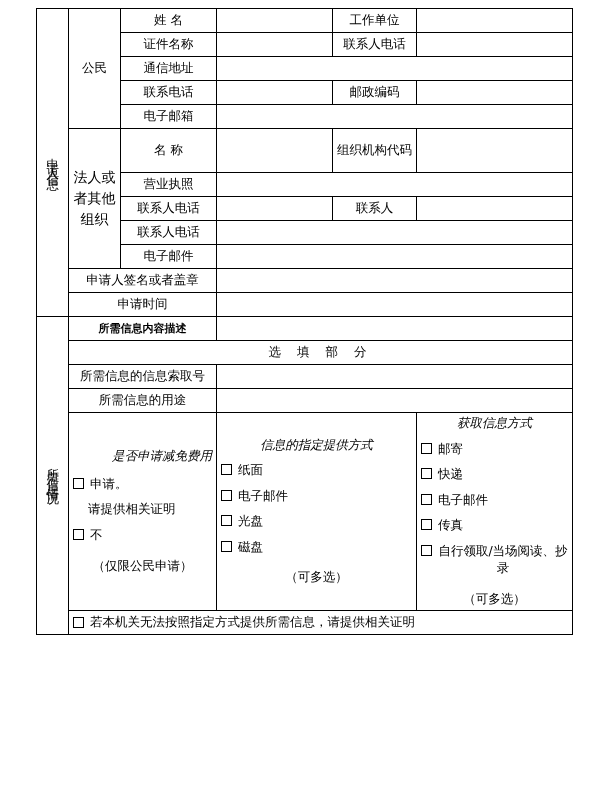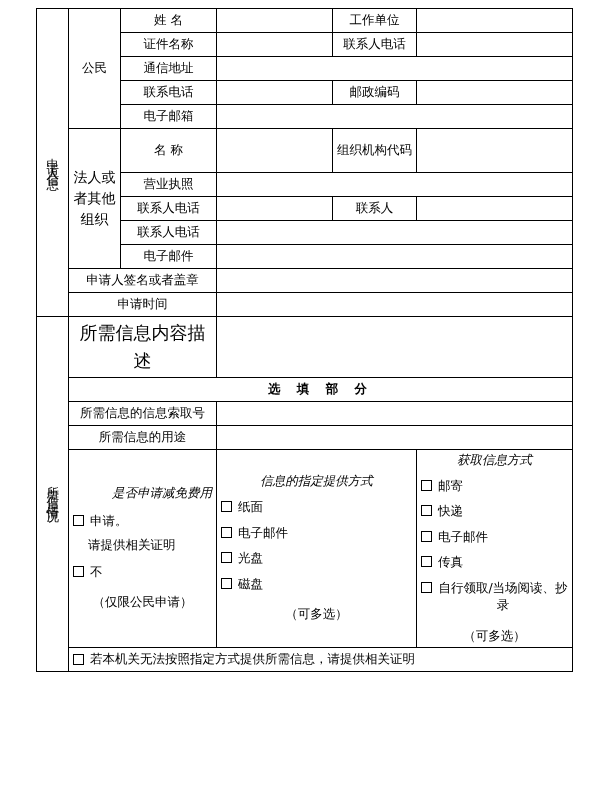--- a/index.html
+++ b/index.html
@@ -63,38 +63,38 @@
     width: 96px;
     margin-top: 22px;
   }
   td.blank {
     background: #ffffff;
   }
   td.section {
     font-size: 13px;
     letter-spacing: 6px;
     height: 26px;
-    font-weight: bold;
   }
   .desc-cell {
     height: 180px;
     vertical-align: top;
   }
   .desc-inner {
     display: flex;
     align-items: center;
     justify-content: center;
     height: 100%;
   }
   .desc-label {
     display: flex;
     flex-direction: column;
     align-items: center;
     line-height: 1.55;
-    font-size: 18px;
+    font-size: 11px;
+    font-weight: bold;
   }
   td.optbox {
     vertical-align: top;
     text-align: left;
     padding: 8px 10px 10px 10px;
     height: 160px;
   }
   .optbox-title {
     text-align: center;
     margin-bottom: 8px;

